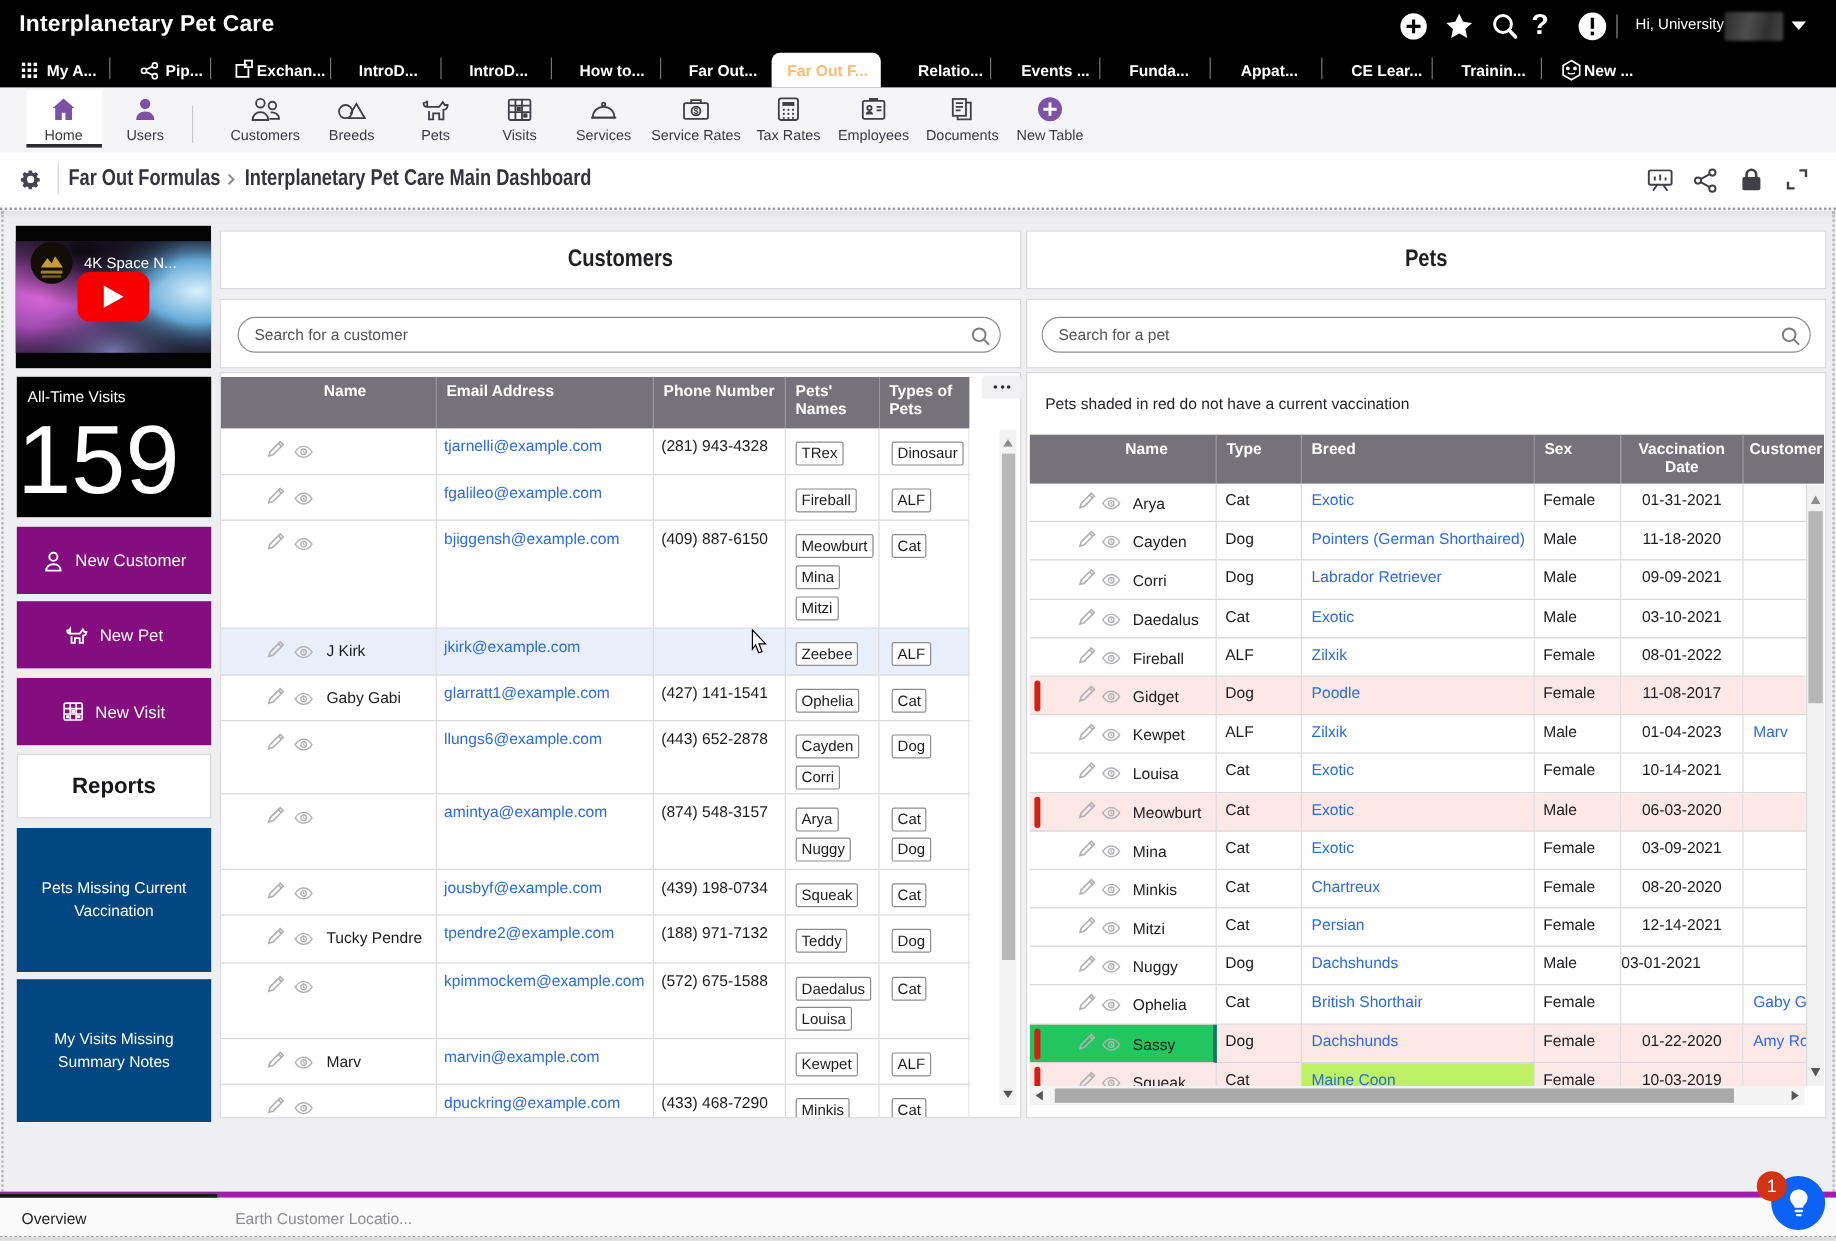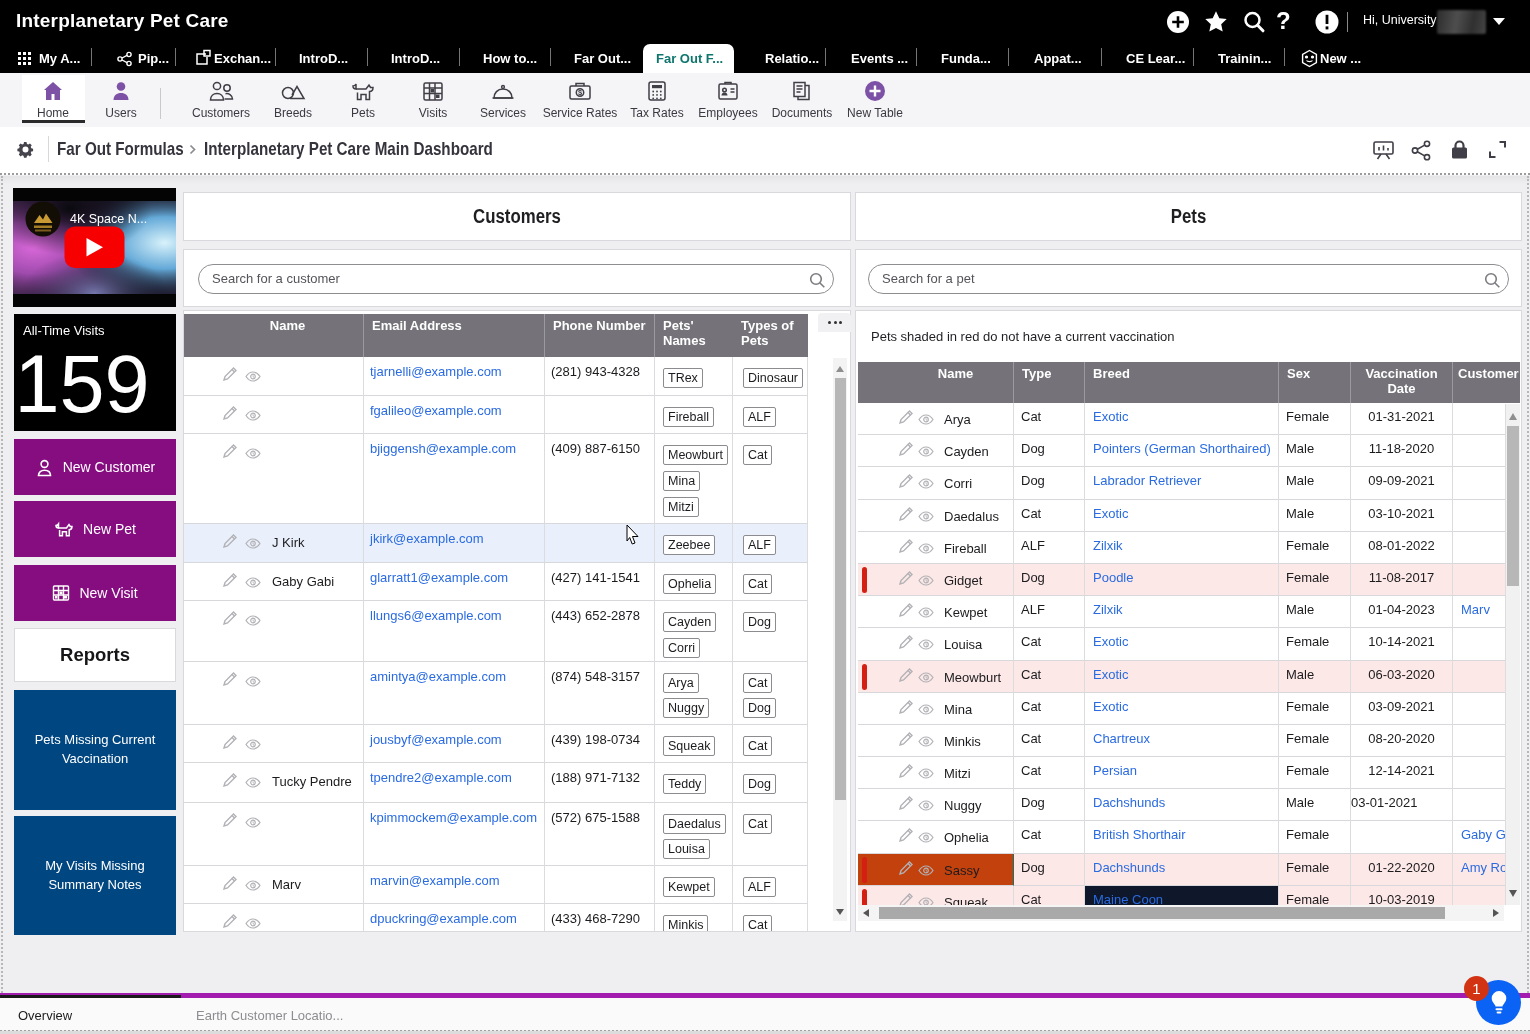--- a/index.html
+++ b/index.html
@@ -86,21 +86,21 @@
 <div class="tab" style="left:138px">Pip...</div>
 <svg class="abs" style="left:194px;top:5px" width="18" height="18" viewBox="0 0 18 18" fill="none" stroke="#fff" stroke-width="1.5">
         <path d="M12 5H3v10h10v-7"></path>
         <rect x="10" y="1.5" width="6" height="5.5"></rect>
       </svg>
 <div class="tab" style="left:214px">Exchan...</div>
 <div class="tab" style="left:299px">IntroD...</div>
 <div class="tab" style="left:391px">IntroD...</div>
 <div class="tab" style="left:483px">How to...</div>
 <div class="tab" style="left:574px">Far Out...</div>
-<div class="tab" style="left:656px;color:#0f766e;font-weight:700">Far Out F...</div>
+<div class="tab" style="left:656px;color:#fdba74;font-weight:700">Far Out F...</div>
 <div class="tab" style="left:765px">Relatio...</div>
 <div class="tab" style="left:851px">Events ...</div>
 <div class="tab" style="left:941px">Funda...</div>
 <div class="tab" style="left:1034px">Appat...</div>
 <div class="tab" style="left:1126px">CE Lear...</div>
 <div class="tab" style="left:1218px">Trainin...</div>
 <svg class="abs" style="left:1300px;top:5px" width="19" height="19" viewBox="0 0 19 19" fill="none" stroke="#fff" stroke-width="1.4">
         <path d="M9.5 1.5l6.9 4v8l-6.9 4-6.9-4v-8z"></path>
         <circle cx="6.5" cy="8" r="0.9" fill="#fff"></circle>
         <circle cx="12.5" cy="8" r="0.9" fill="#fff"></circle>
@@ -763,21 +763,21 @@
               <circle cx="8" cy="5.5" r="2.3"></circle>
               <path d="M8 4.3v1.4l1 .6" stroke-width="0.9"></path>
             </svg><span style="display:inline-block;width:10px"></span><span style="position:relative;top:-1px">Ophelia</span></td>
 <td style="padding:6px 0 0 7px">Cat</td>
 <td style="padding:6px 0 0 8px;white-space:nowrap"><a class="lnk">British Shorthair</a></td>
 <td style="padding:6px 0 0 7px">Female</td>
 <td style="padding:6px 0 0 0;text-align:center"></td>
 <td style="padding:6px 0 0 8px;border-right:none;white-space:nowrap"><a class="lnk">Gaby Gab</a></td>
 </tr>
 <tr style="height:32.2px">
-<td style=" background:#c2410c;position:relative;padding:6px 0 0 0;border-right:1px solid #0f766e;white-space:nowrap"><span style="position:absolute;left:4px;top:3px;width:4.5px;height:26px;background:#d42012;border-radius:2.5px"></span><span style="display:inline-block;width:40px"></span><svg width="16" height="16" viewBox="0 0 16 16" fill="none" stroke="#b2b1b6" stroke-width="1.4">
+<td style=" background:#22c55e;position:relative;padding:6px 0 0 0;border-right:3px solid #0f766e;white-space:nowrap"><span style="position:absolute;left:4px;top:3px;width:4.5px;height:26px;background:#d42012;border-radius:2.5px"></span><span style="display:inline-block;width:40px"></span><svg width="16" height="16" viewBox="0 0 16 16" fill="none" stroke="#b2b1b6" stroke-width="1.4">
               <path d="M2 14l1-3.5L11.5 2l2.5 2.5L5.5 13z"></path>
               <path d="M10 3.5L12.5 6"></path>
             </svg><span style="display:inline-block;width:4px"></span><svg width="16" height="11" viewBox="0 0 16 11" fill="none" stroke="#b2b1b6" stroke-width="1.2">
               <path d="M1 5.5C3 2.4 5.4 1 8 1s5 1.4 7 4.5C13 8.6 10.6 10 8 10S3 8.6 1 5.5z"></path>
               <circle cx="8" cy="5.5" r="2.3"></circle>
               <path d="M8 4.3v1.4l1 .6" stroke-width="0.9"></path>
             </svg><span style="display:inline-block;width:10px"></span><span style="position:relative;top:-1px">Sassy</span></td>
 <td style=" background:#fce8e7;padding:6px 0 0 7px">Dog</td>
 <td style=" background:#fce8e7;padding:6px 0 0 8px;white-space:nowrap"><a class="lnk">Dachshunds</a></td>
 <td style=" background:#fce8e7;padding:6px 0 0 7px">Female</td>
@@ -787,21 +787,21 @@
 <tr style="height:32.2px">
 <td style=" background:#fce8e7;position:relative;padding:6px 0 0 0;border-right:1px solid #dcdbde;white-space:nowrap"><span style="position:absolute;left:4px;top:3px;width:4.5px;height:26px;background:#d42012;border-radius:2.5px"></span><span style="display:inline-block;width:40px"></span><svg width="16" height="16" viewBox="0 0 16 16" fill="none" stroke="#b2b1b6" stroke-width="1.4">
               <path d="M2 14l1-3.5L11.5 2l2.5 2.5L5.5 13z"></path>
               <path d="M10 3.5L12.5 6"></path>
             </svg><span style="display:inline-block;width:4px"></span><svg width="16" height="11" viewBox="0 0 16 11" fill="none" stroke="#b2b1b6" stroke-width="1.2">
               <path d="M1 5.5C3 2.4 5.4 1 8 1s5 1.4 7 4.5C13 8.6 10.6 10 8 10S3 8.6 1 5.5z"></path>
               <circle cx="8" cy="5.5" r="2.3"></circle>
               <path d="M8 4.3v1.4l1 .6" stroke-width="0.9"></path>
             </svg><span style="display:inline-block;width:10px"></span><span style="position:relative;top:-1px">Squeak</span></td>
 <td style=" background:#fce8e7;padding:6px 0 0 7px">Cat</td>
-<td style=" background:#0f172a;padding:6px 0 0 8px;white-space:nowrap"><a class="lnk">Maine Coon</a></td>
+<td style=" background:#bef264;padding:6px 0 0 8px;white-space:nowrap"><a class="lnk">Maine Coon</a></td>
 <td style=" background:#fce8e7;padding:6px 0 0 7px">Female</td>
 <td style=" background:#fce8e7;padding:6px 0 0 0;text-align:center">10-03-2019</td>
 <td style=" background:#fce8e7;padding:6px 0 0 8px;border-right:none;white-space:nowrap"></td>
 </tr>
 </tbody>
     </table>
   </div>
 <div class="abs" style="left:1505px;top:404px;width:15px;height:501px;background:#f1f1f1;border-left:1px solid #ddd">
 <div class="abs" style="left:3px;top:9px;width:0;height:0;border-left:4.5px solid transparent;border-right:4.5px solid transparent;border-bottom:7px solid #8e8e8e"></div>
 <div class="abs" style="left:1px;top:22px;width:12px;height:160px;background:#b7b7b7"></div>

